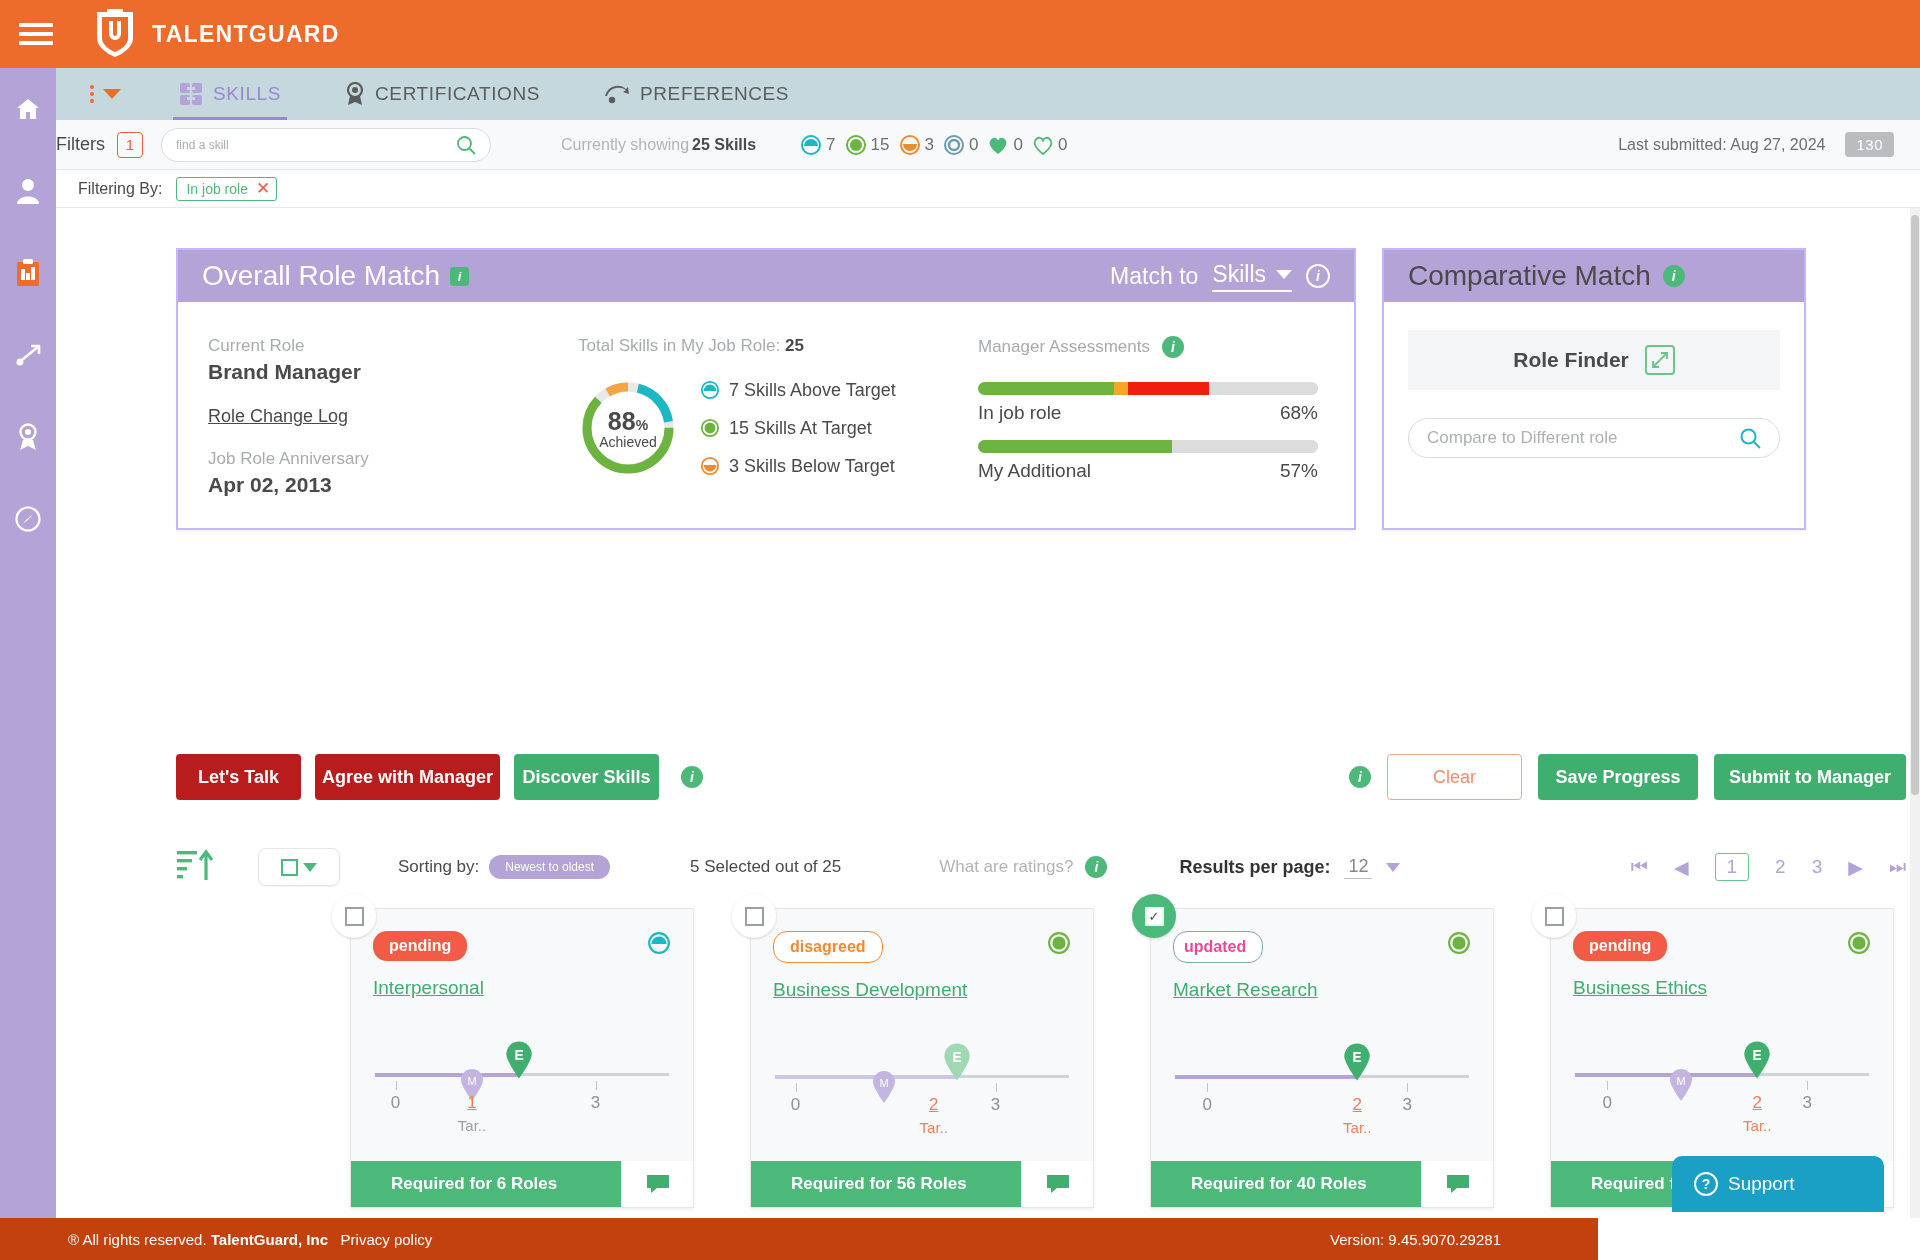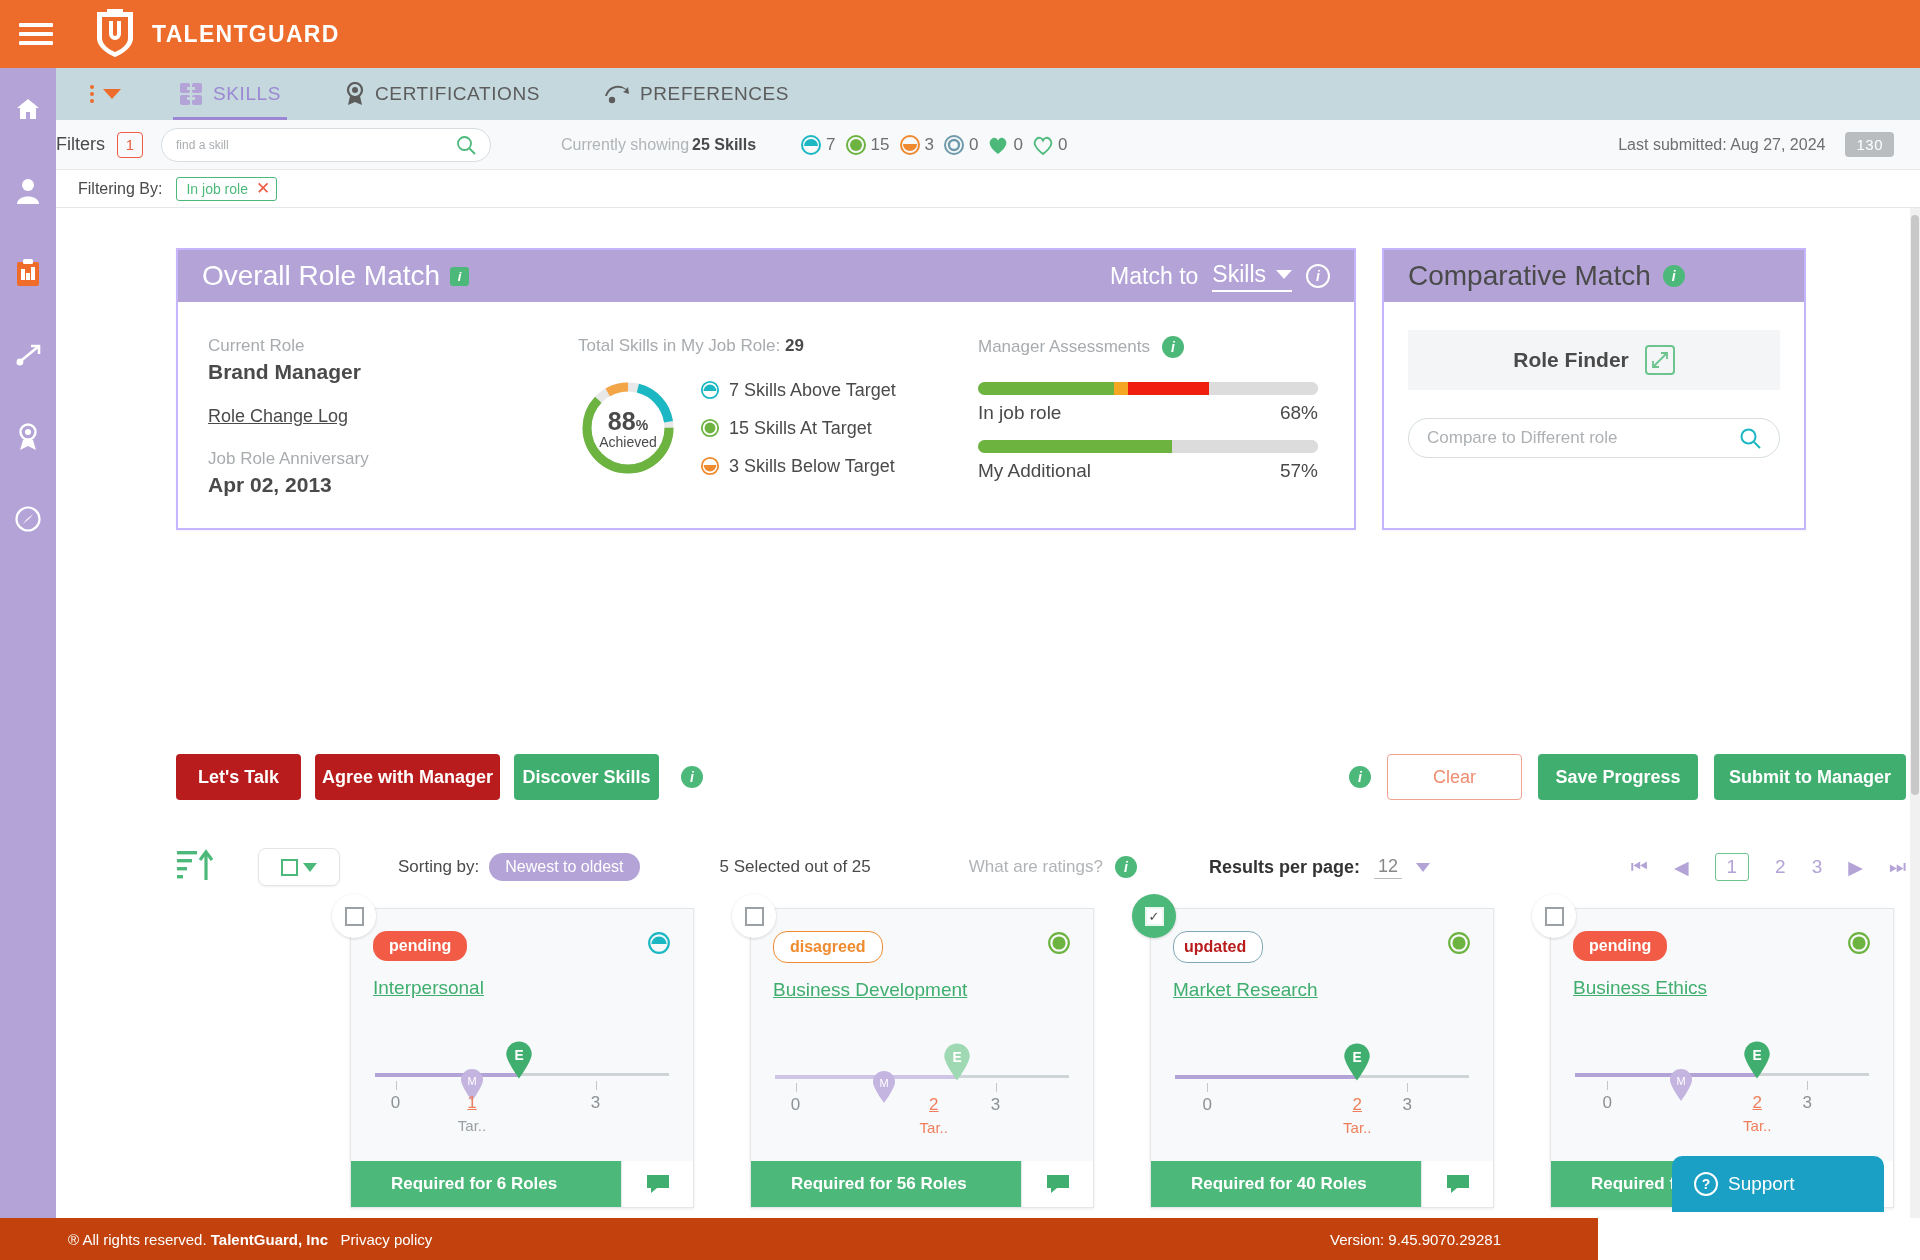--- a/index.html
+++ b/index.html
@@ -210,21 +210,21 @@
   .sortrow { position:absolute; top:640px; left:120px; width:1730px; display:flex; align-items:center; }
   .sort-ico { cursor:pointer; }
   .selbox {
     margin-left:42px; width:82px; height:38px; border:1px solid #e2e5e7; border-radius:8px;
     background:#fff; display:flex; align-items:center; justify-content:center; gap:5px; cursor:pointer;
     box-shadow: 0 1px 2px rgba(0,0,0,.06);
   }
   .selbox .sq { width:17px;height:17px;border:2px solid #4cb97a; }
   .selbox .tri { width:0;height:0;border-left:7px solid transparent;border-right:7px solid transparent;border-top:9px solid #4cb97a; }
   .sortby { margin-left:58px; font-size:17px; color:#4a4a4a; display:flex; align-items:center; gap:10px;}
-  .pill { background:#b3a3d6; color:#fff; border-radius:14px; padding:5px 16px; font-size:16px; cursor:pointer;}
+  .pill { background:#b3a3d6; color:#fff; border-radius:14px; padding:5px 16px; font-size:12px; cursor:pointer;}
   .selcount { margin-left:80px; font-size:17px; color:#4a4a4a; }
   .ratings { margin-left:98px; display:flex; align-items:center; gap:12px; font-size:17px; color:#b0b4b7; }
   .rpp { margin-left:72px; display:flex; align-items:center; gap:14px; font-size:18px; font-weight:700; color:#333; }
   .rpp .val { font-weight:400; color:#888; border-bottom:1px solid #bbb; padding:0 4px 1px; cursor:pointer;}
   .rpp .tri { width:0;height:0;border-left:7px solid transparent;border-right:7px solid transparent;border-top:9px solid #b3a3d6; cursor:pointer;}
   .pager { margin-left:auto; display:flex; align-items:center; gap:26px; color:#b3a3d6; font-size:19px; }
   .pager span { cursor:pointer; }
   .pager .cur { border:1px solid #6dc48d; border-radius:3px; padding:2px 11px; color:#b3a3d6; }
 
   
@@ -243,21 +243,21 @@
   .card {
     border:1px solid #e4e7e9; background:#f7f9fa; width:344px; height:300px;
     position:relative; box-shadow:0 1px 3px rgba(0,0,0,.08);
   }
   .card-top { padding:22px 22px 0; display:flex; align-items:flex-start; justify-content:space-between; }
   .st {
     border-radius:14px; font-size:16px; font-weight:700; padding:6px 16px; display:inline-block;
   }
   .st.pending { background:#f25b45; color:#fff; }
   .st.disagreed { background:#fff; color:#f08a2e; border:1.5px solid #f08a2e; }
-  .st.updated { background:#fff; color:#b91c1c; border:1.5px solid #7fa7b5;padding-left:10px; }
+  .st.updated { background:#fff; color:#ec4899; border:1.5px solid #7fa7b5;padding-left:10px; }
   .skillname {
     margin:16px 22px 0; font-size:19px; color:#3fae6e; text-decoration:underline; cursor:pointer;
     display:inline-block;
   }
   .slider { position:relative; margin:48px 24px 0; height:96px; }
   .track { position:absolute; top:26px; left:0; right:0; height:3px; background:#cfd4d7; }
   .fill { position:absolute; top:26px; left:0; height:4px; background:#b3a3d6; }
   .pinE {
     position:absolute; top:-6px; width:30px; height:38px; transform:translateX(-50%);
   }
@@ -492,21 +492,21 @@
             <div class="muted">Current Role</div>
             <div class="strong">Brand Manager</div>
             <div class="rolelink">Role Change Log</div>
             <div class="muted" style="margin-top:22px;">Job Role Anniversary</div>
             <div class="strong">Apr 02, 2013</div>
           </div>
 
           <div class="col-skills">
             <div class="muted">
               <span>Total Skills in My Job Role:</span>
-              <b style="color:#4a4a4a;">29</b>
+              <b style="color:#4a4a4a;">25</b>
             </div>
             <div class="donutrow">
               <div class="donut">
                 <svg width="100" height="100" viewBox="0 0 100 100">
                   <circle cx="50" cy="50" r="41" fill="none" stroke="#e8e8e8" stroke-width="9"></circle>
                   <circle cx="50" cy="50" r="41" fill="none" stroke="#6cb33f" stroke-width="9" stroke-dasharray="160 258" stroke-dashoffset="-64" transform="rotate(-90 50 50)"></circle>
                   <circle cx="50" cy="50" r="41" fill="none" stroke="#1bb8c4" stroke-width="9" stroke-dasharray="48 258" stroke-dashoffset="-10" transform="rotate(-90 50 50)"></circle>
                   <circle cx="50" cy="50" r="41" fill="none" stroke="#f4a545" stroke-width="9" stroke-dasharray="22 258" stroke-dashoffset="-236" transform="rotate(-90 50 50)"></circle>
                 </svg>
                 <span class="lbl">

